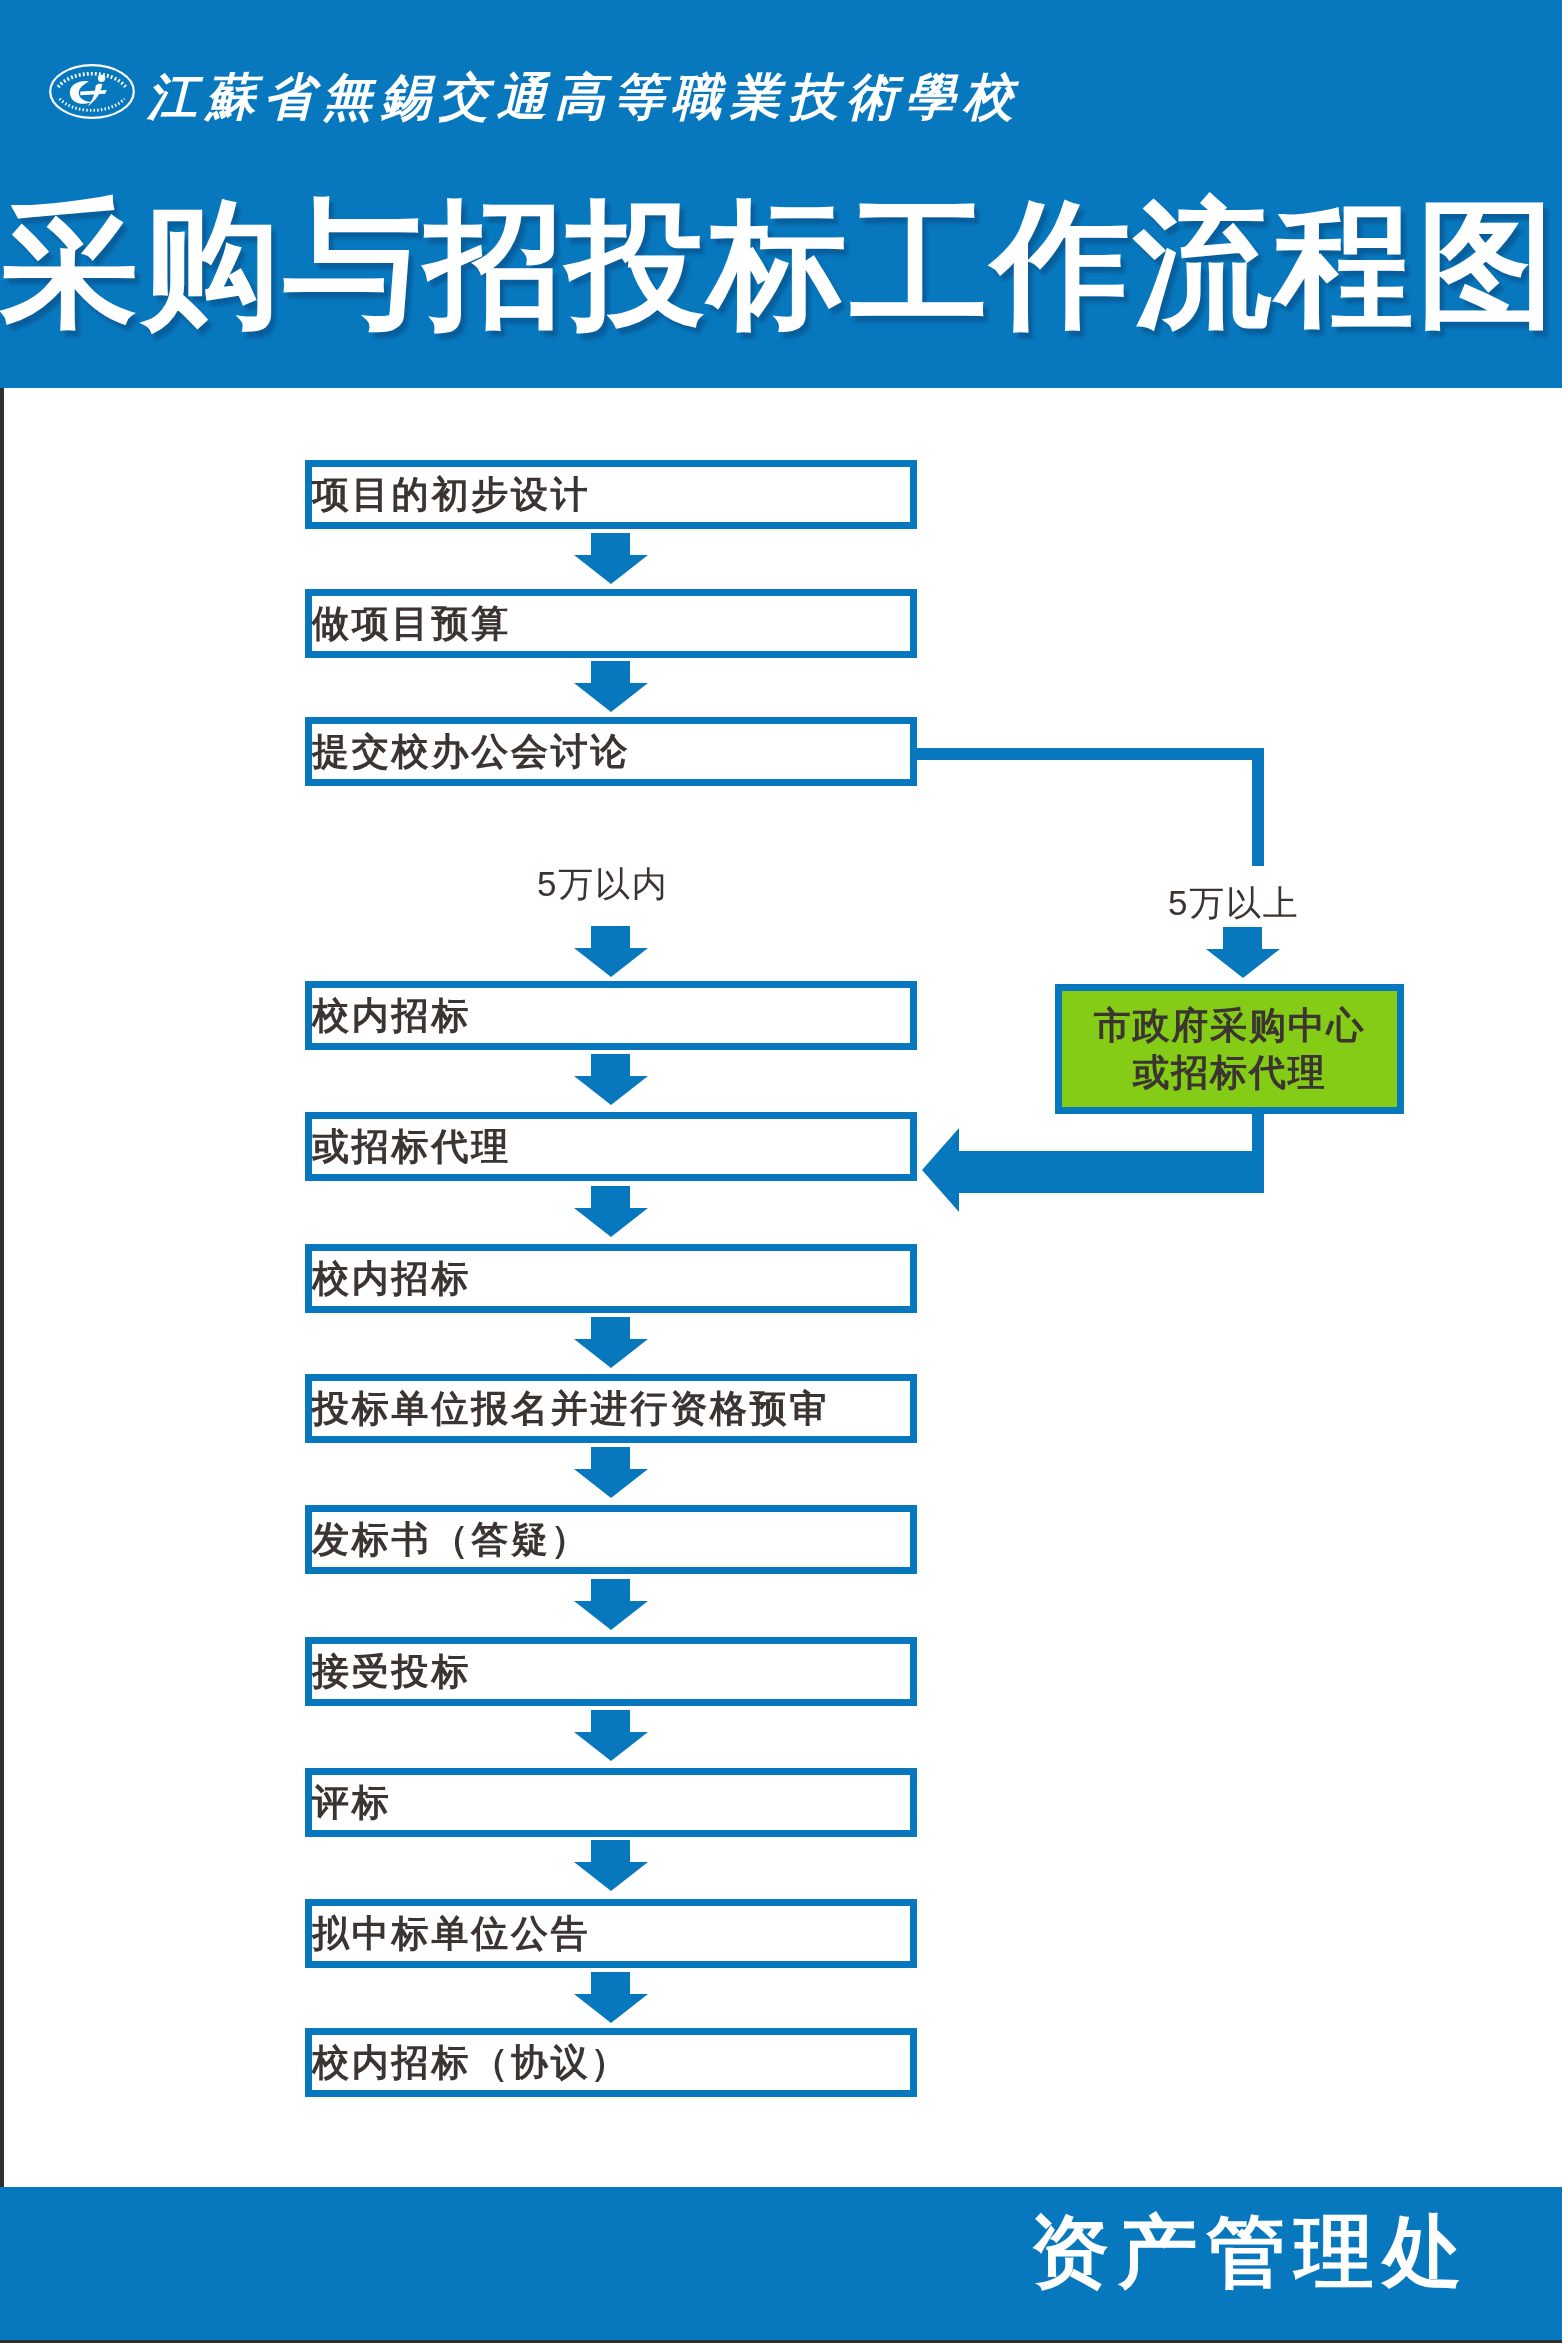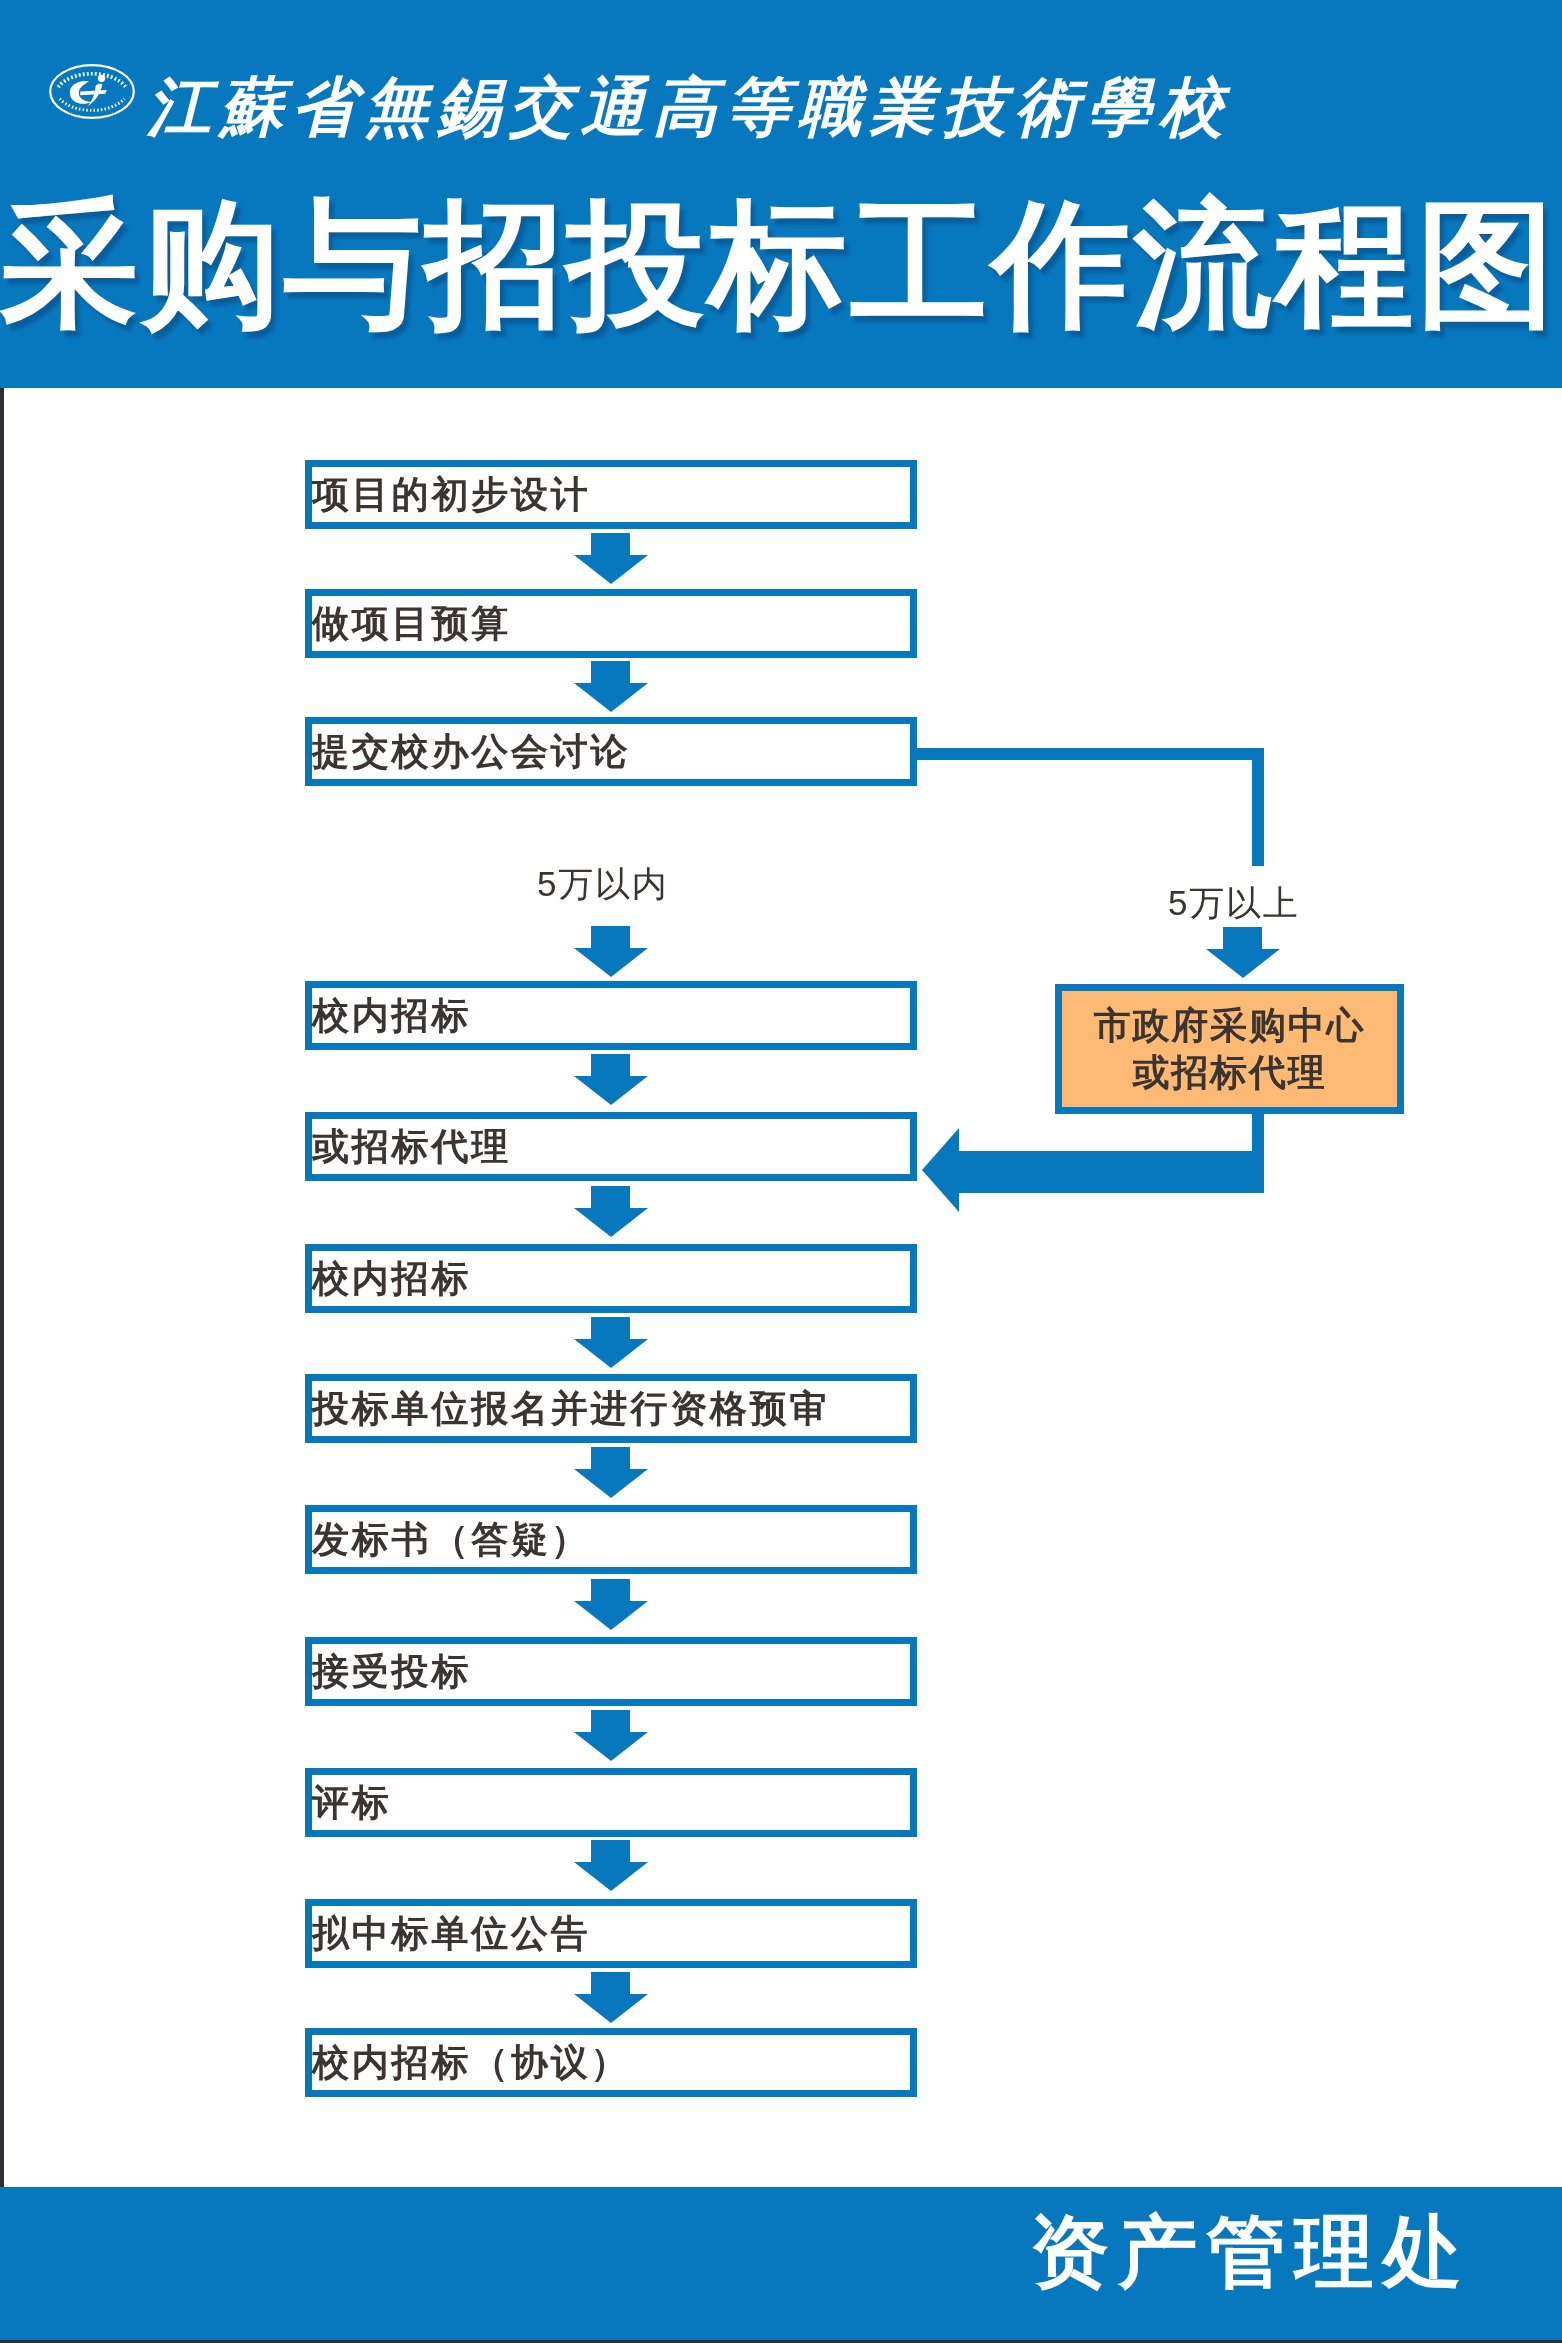--- a/index.html
+++ b/index.html
@@ -10,21 +10,21 @@
   html,body{margin:0;padding:0;background:#fff;}
   body{width:1563px;height:2344px;position:relative;overflow:hidden;
        font-family:"Liberation Sans", sans-serif;}
   .abs{position:absolute;}
 
   
   .header{left:0;top:0;width:1563px;height:388px;background:var(--blue);}
   .logo{left:48px;top:62px;width:88px;height:59px;}
   .school-name{left:147px;top:64px;width:1194px;
     font-family:"Liberation Serif", serif;font-style:italic;font-weight:bold;
-    font-size:64px;color:#fff;letter-spacing:8.3px;white-space:nowrap;}
+    font-size:50px;color:#fff;letter-spacing:8.3px;white-space:nowrap;}
   .poster-title{left:0;top:173px;width:1379px;text-align:center;
     font-family:"Liberation Serif", serif;font-weight:bold;font-size:138px;
     color:#fff;letter-spacing:3.7px;white-space:nowrap;
     text-shadow:4.6px 5.5px 3.7px rgba(10,35,80,0.30);}
 
   
   .body-band{left:0;top:388px;width:1563px;height:1799px;background:#fff;}
   .left-edge{left:0;top:388px;width:3.7px;height:1799px;background:var(--edge);}
   .bottom-edge{left:0;top:2340px;width:1563px;height:3.7px;background:var(--edge);}
 
@@ -33,21 +33,21 @@
   .footer-text{right:92px;top:2200px;
     font-family:"Liberation Serif", serif;font-weight:bold;font-size:79px;
     color:#fff;letter-spacing:9.2px;white-space:nowrap;}
 
   
   .fbox{left:305px;width:612px;height:69px;background:#fff;
     border:7.3px solid var(--blue);box-sizing:border-box;
     display:flex;align-items:center;
     font-size:37px;font-weight:bold;color:var(--ink);letter-spacing:2.8px;
     white-space:nowrap;}
-  .fbox-right{left:1055px;top:984px;width:349px;height:130px;background:#fdba74;
+  .fbox-right{left:1055px;top:984px;width:349px;height:130px;background:#84cc16;
     border:7.3px solid var(--blue);box-sizing:border-box;
     display:flex;flex-direction:column;align-items:center;justify-content:center;
     font-size:37px;font-weight:bold;color:var(--ink);letter-spacing:1.8px;
     line-height:1.28;white-space:nowrap;}
 
   
   .varrow{width:73px;}
   .varrow .stem{width:39px;height:22px;background:var(--blue);margin:0 auto;}
   .varrow .head{width:0;height:0;margin:0 auto;
     border-left:37px solid transparent;border-right:37px solid transparent;

